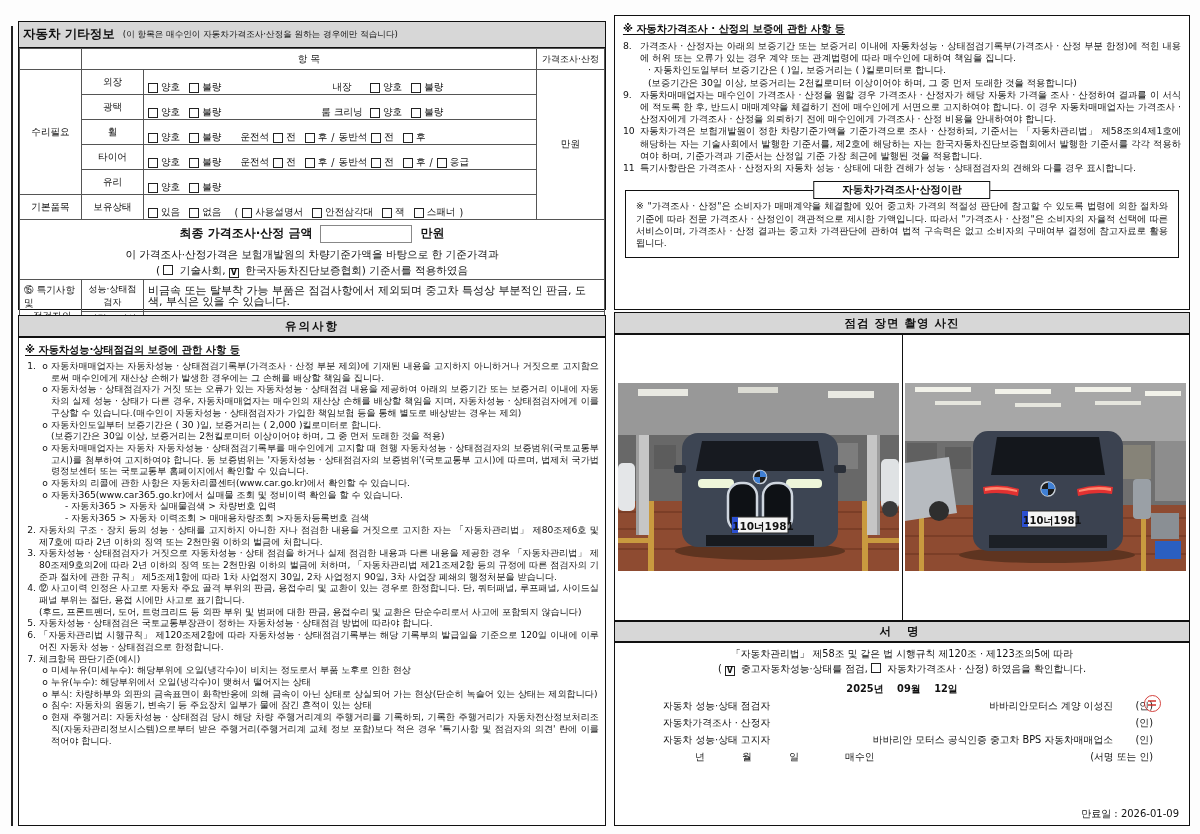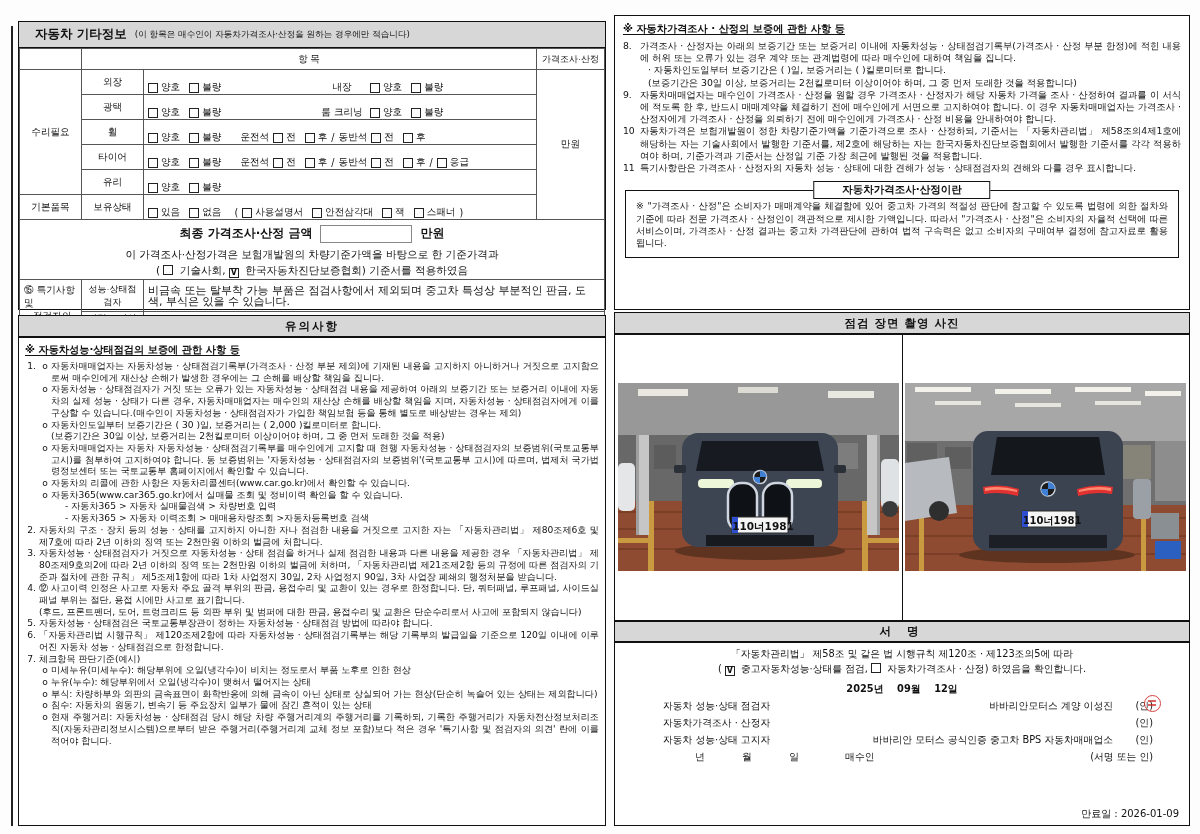--- a/index.html
+++ b/index.html
@@ -10,26 +10,26 @@
   .col { display:flex; flex-direction:column; }
   .col.left  { width:592px; margin-left:8px; }
   .col.right { width:580px; }
   .bar { height:22px; background:#d7d7d7; border:1.6px solid #111; display:flex; align-items:center;
          justify-content:center; font-weight:bold; font-size:11.5px; letter-spacing:2px; }
   .box { border:1.6px solid #111; background:#fff; }
 
   
   .kita { margin-top:13px; height:289px; }
   .kita-titlebar { height:26px; background:#d7d7d7; border-bottom:1.6px solid #111;
-     display:flex; align-items:center; padding:0 16px; }
+     display:flex; align-items:center; padding:0 4px; }
   .kita-title { font-weight:bold; font-size:12.5px; }
   .kita-note  { font-size:8.6px; margin-left:8px; }
   table.kt { width:100%; border-collapse:collapse; table-layout:fixed; font-size:9.6px; }
   table.kt td { border:1px solid #555; padding:0 4px; height:21px; vertical-align:middle; }
-  .center { text-align:center;font-family:Liberation Serif, serif; }
+  .center { text-align:center; }
   .hdr { height:20px !important; font-size:9.6px; }
   .crow { display:flex; align-items:center;margin-top:11px; }
   .grp1 { display:flex; align-items:center; width:168px; }
   .g2lab { min-width:52px; text-align:center; margin-right:2px; }
   .cb { width:10px; height:10px; border:1.3px solid #222; background:#fff; display:inline-flex;
         align-items:center; justify-content:center; font-size:8px; font-weight:bold;
         margin-right:3px; flex:0 0 auto; }
   .cbl { margin-right:9px; white-space:nowrap; }
   .sep { margin:0 4px; }
   .lab2 { margin:0 4px 0 10px; white-space:nowrap; }

